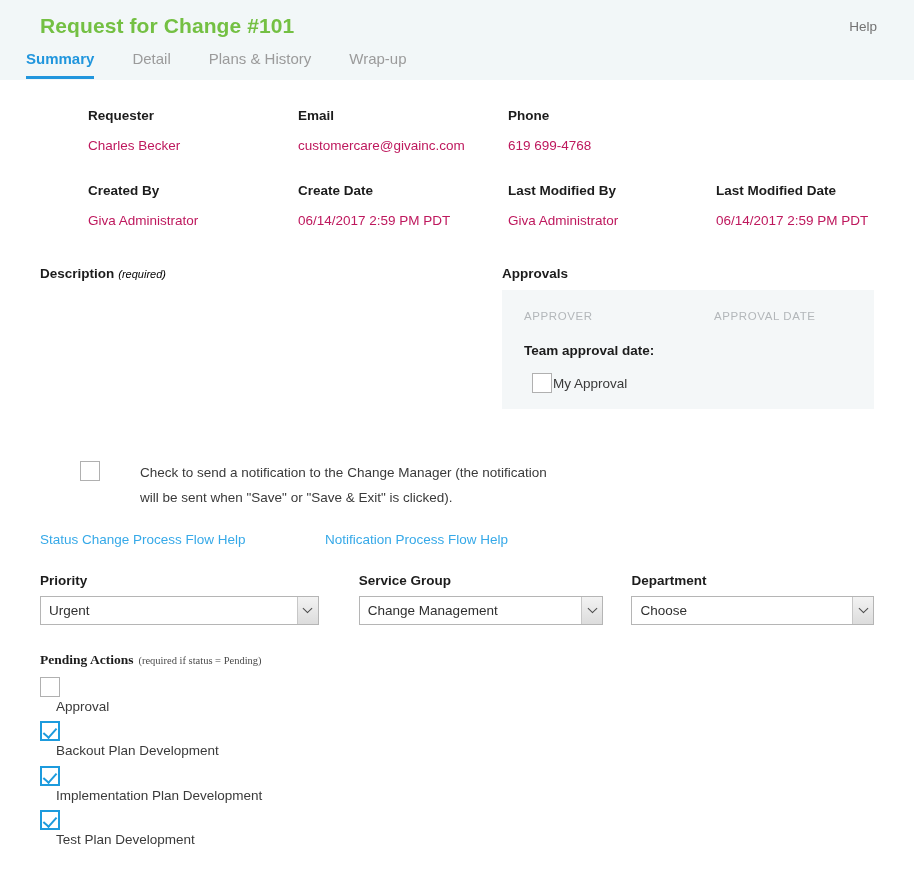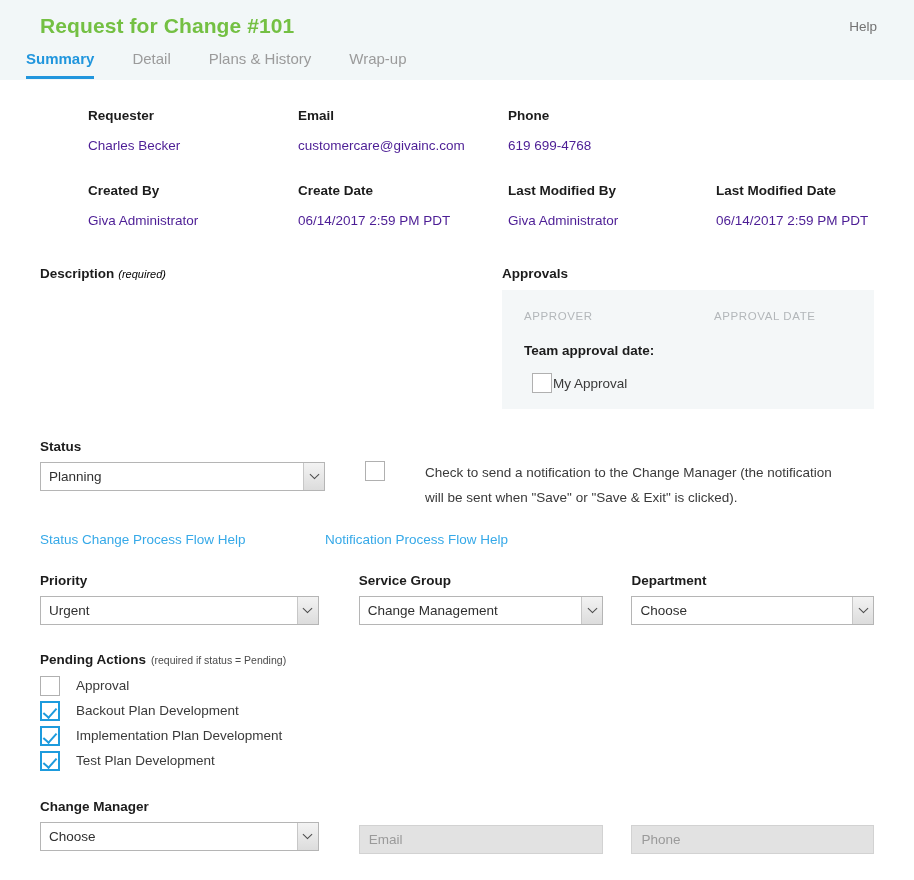--- a/index.html
+++ b/index.html
@@ -72,21 +72,21 @@
   .info-cell { padding-bottom: 0; }
   .info-label {
     font-size: 13.5px;
     font-weight: bold;
     color: #1c1c1c;
     line-height: 1.1;
     padding-bottom: 11px;
   }
   .info-value {
     font-size: 13.5px;
-    color: #4c1d95;
+    color: #be185d;
     line-height: 1.1;
     padding-bottom: 26px;
   }
 
   
   .mid-row {
     display: flex;
     margin-top: 12px;
   }
   .desc-col { width: 432px; }
@@ -239,31 +239,33 @@
   .tcol2 { width: 250px; margin-left: 40px; }
   .tcol3 { width: 248px; margin-left: 28px; }
 
   
   .pending { margin-top: 27px; }
   .pending-label {
     font-size: 13.5px;
     font-weight: bold;
     color: #1c1c1c;
     margin-bottom: 9px;
+    font-family: Liberation Serif, serif;
   }
   .pending-note {
     font-size: 10.5px;
     font-weight: normal;
     color: #4a4a4a;
     margin-left: 5px;
   }
   .pa-item {
     display: flex;
     align-items: flex-start;
     margin-bottom: 5px;
+    flex-direction: column;
   }
   .pa-label {
     font-size: 13.5px;
     color: #3a3a3a;
     margin-left: 16px;
     line-height: 1.42;
     max-width: 240px;
   }
 
   
@@ -347,27 +349,20 @@
         <div class="appr-team">Team approval date:</div>
         <div class="appr-check-row">
           <span class="cb"></span>
           <span class="appr-check-label">My Approval</span>
         </div>
       </div>
     </div>
   </div>
 
   <div class="status-row">
-    <div class="status-col">
-      <div class="field-label">Status</div>
-      <div class="sel">
-        <span class="sel-value">Planning</span>
-        <span class="sel-arrow"></span>
-      </div>
-    </div>
     <div class="notif-col">
       <span class="cb"></span>
       <div class="notif-text">
         <div>Check to send a notification to the Change Manager (the notification</div>
         <div>will be sent when "Save" or "Save &amp; Exit" is clicked).</div>
       </div>
     </div>
   </div>
 
   <div class="helplinks-row">

